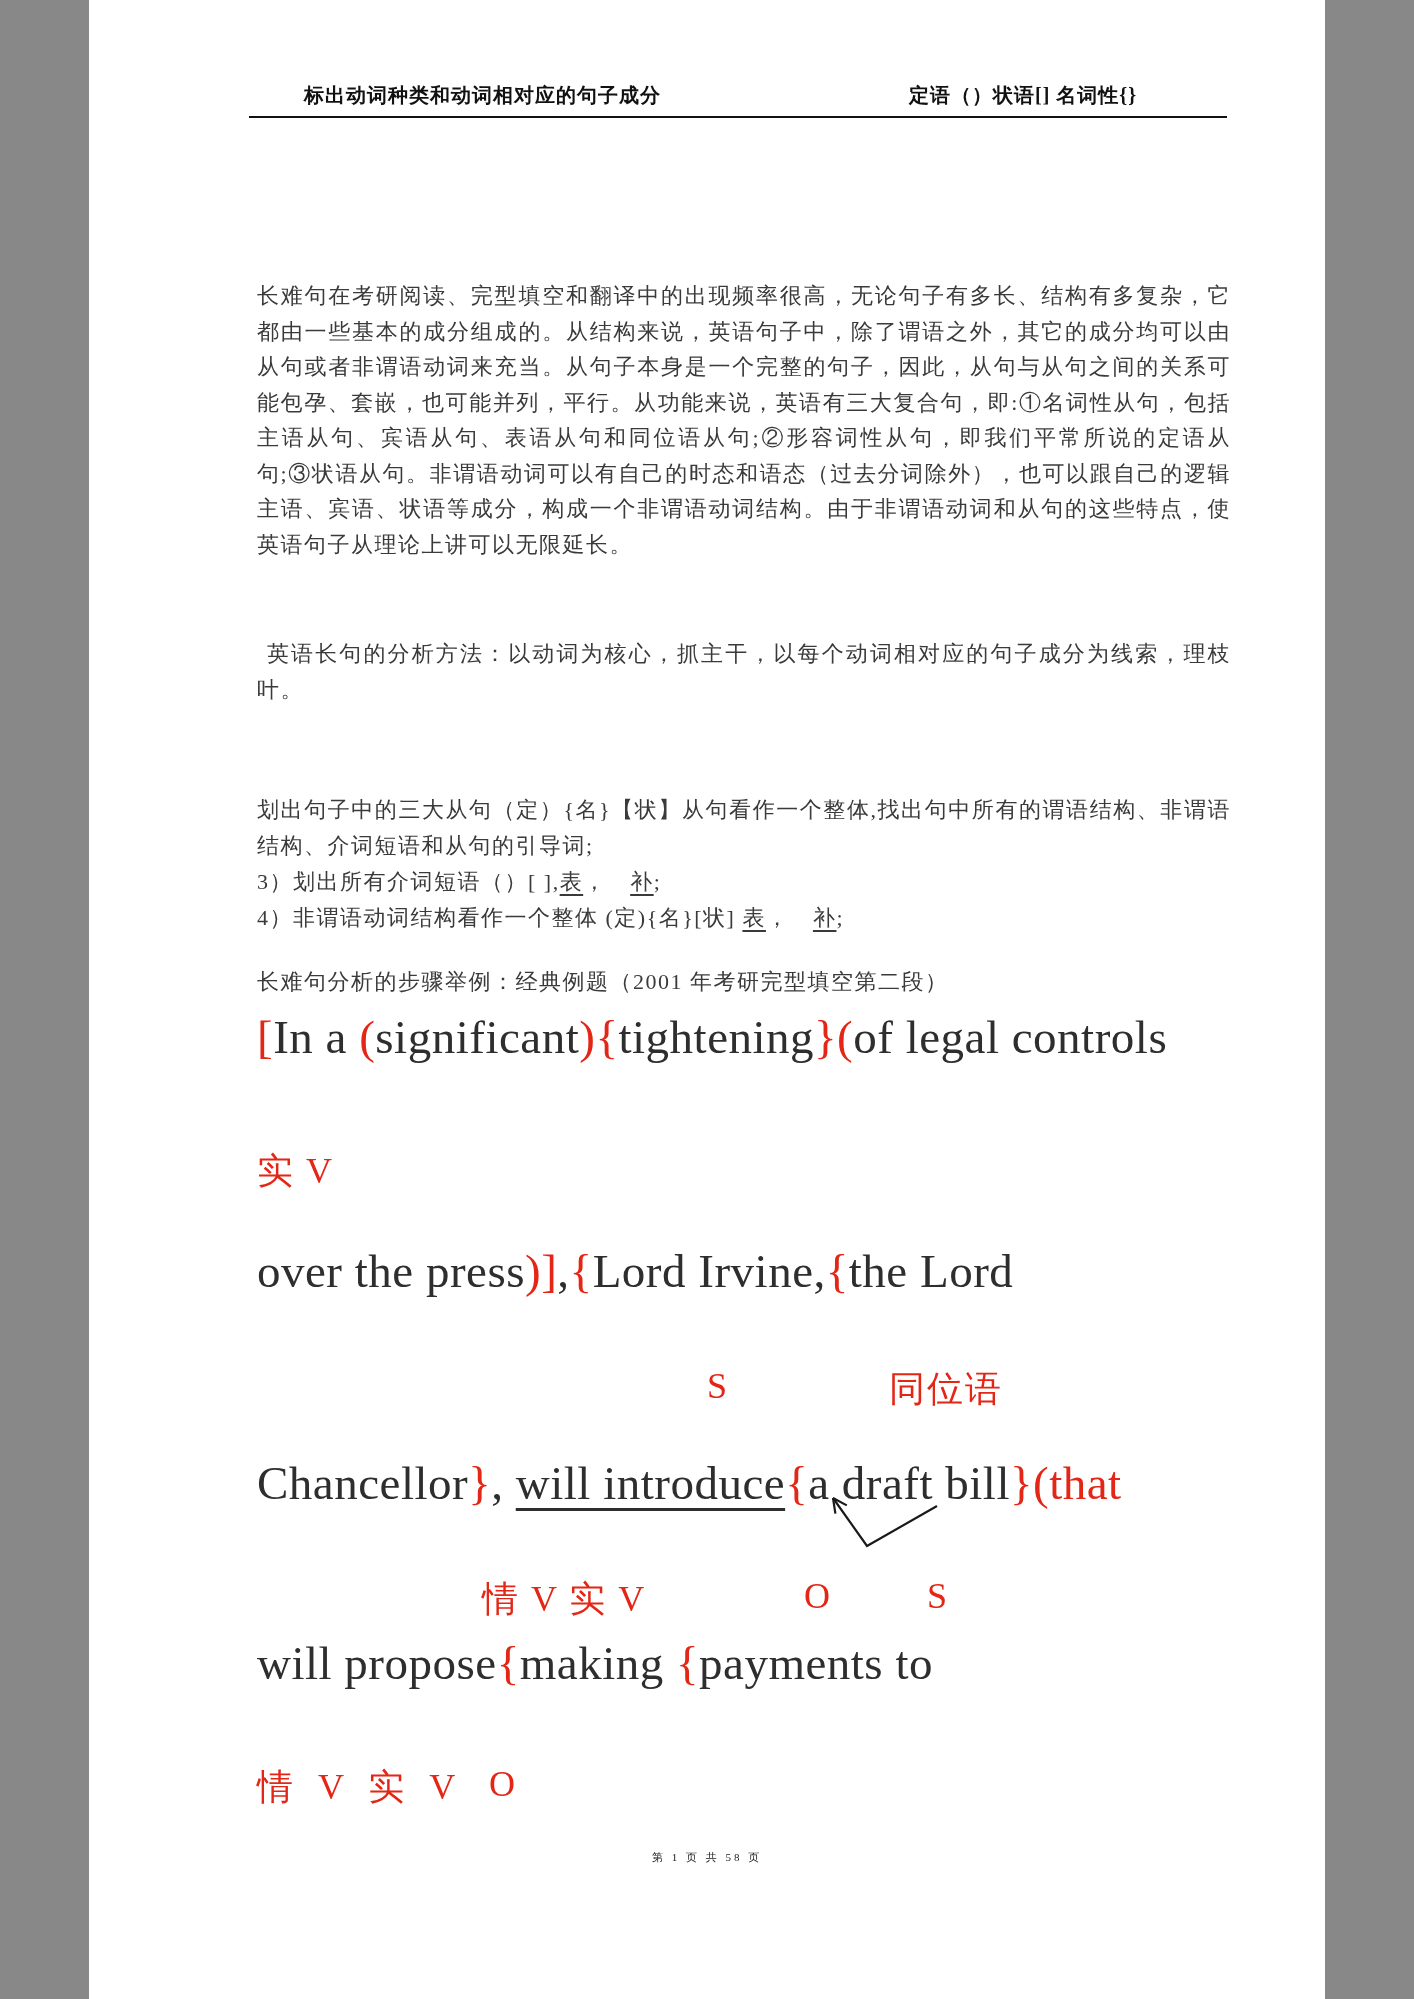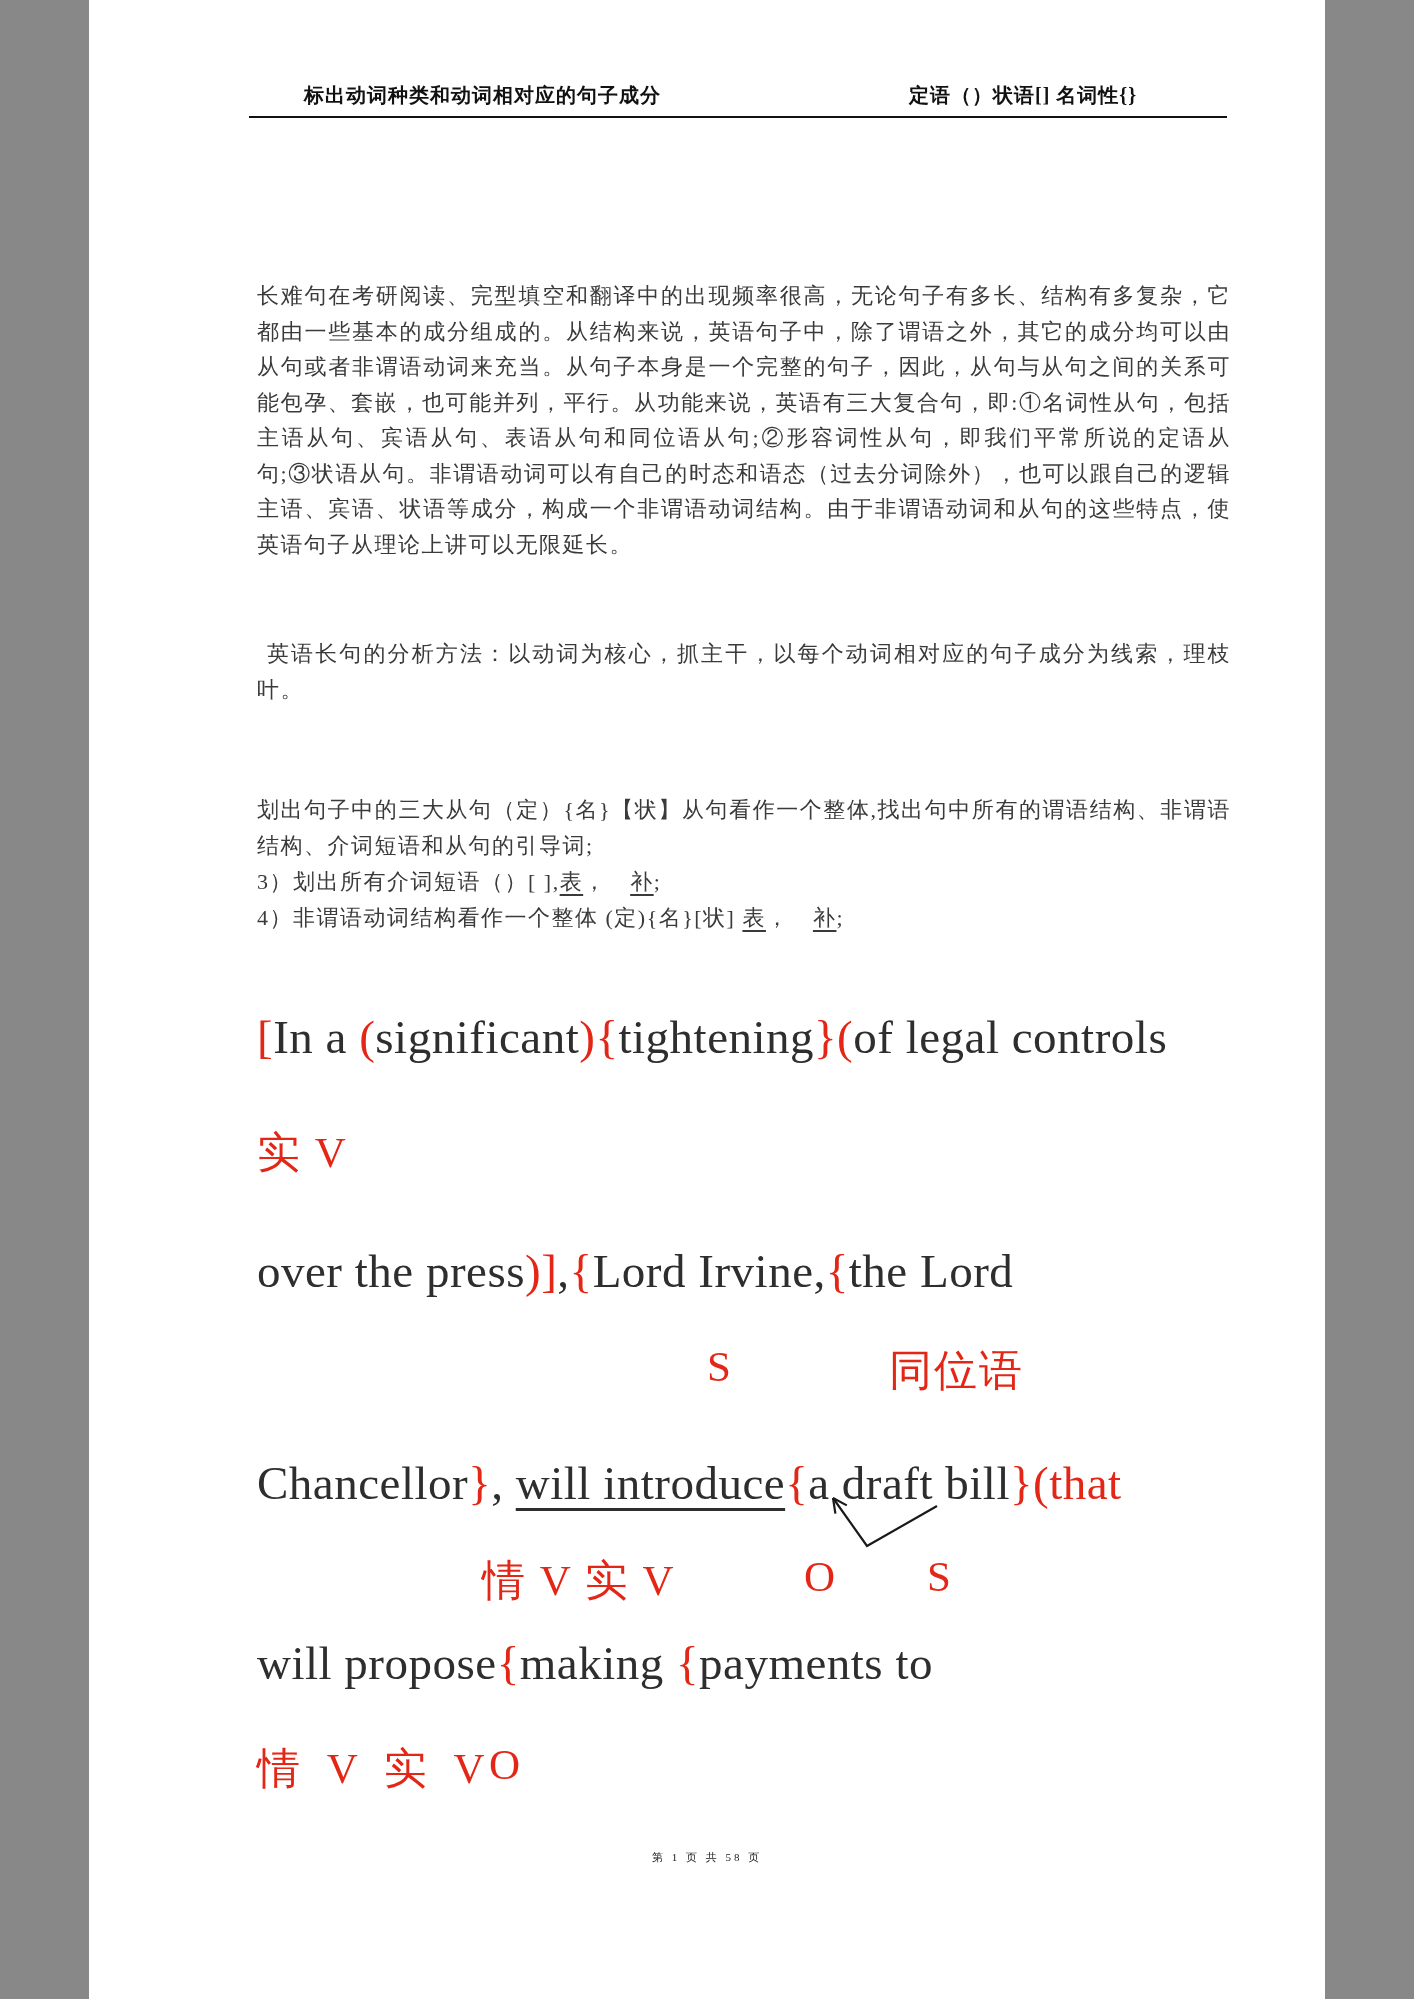--- a/index.html
+++ b/index.html
@@ -18,21 +18,21 @@
   
   .title { left:0; top:186px; width:100%; text-align:center; font-size:28px; font-weight:bold; color:#111; letter-spacing:2px; }
   
   .body-txt { left:168px; width:974px; font-size:22px; line-height:35.5px; color:var(--body); text-align:justify; letter-spacing:1.5px; }
   .nowrap { white-space:nowrap; text-align:left; }
   .uline { text-decoration:underline; text-decoration-thickness:2px; text-underline-offset:5px; }
   
   .bigline { left:168px; width:1120px; font-size:47px; color:var(--ink); white-space:nowrap; letter-spacing:0.5px; }
   .red { color:var(--red); }
   .vund { text-decoration:underline; text-decoration-thickness:3px; text-underline-offset:9px; }
-  .annot { font-size:43px; color:var(--red); white-space:nowrap; letter-spacing:2px; }
+  .annot { font-size:36px; color:var(--red); white-space:nowrap; letter-spacing:2px;margin-top:23px; }
   
   .footer { left:0; top:1850px; width:100%; text-align:center; font-size:11px; color:#222; letter-spacing:3px; }
 </style>
 </head>
 <body>
 
 <div class="page">
 
   <div class="abs hdr" style="left:215px; top:82px;">标出动词种类和动词相对应的句子成分</div>
   <div class="abs hdr" style="left:820px; top:82px;">定语（）状语[] 名词性{}</div>
@@ -41,20 +41,21 @@
 
   <div class="abs body-txt" style="top:636px; text-indent:10px;">英语长句的分析方法：以动词为核心，抓主干，以每个动词相对应的句子成分为线索，理枝叶。</div>
 
   <div class="abs body-txt" style="top:278px;">长难句在考研阅读、完型填空和翻译中的出现频率很高，无论句子有多长、结构有多复杂，它都由一些基本的成分组成的。从结构来说，英语句子中，除了谓语之外，其它的成分均可以由从句或者非谓语动词来充当。从句子本身是一个完整的句子，因此，从句与从句之间的关系可能包孕、套嵌，也可能并列，平行。从功能来说，英语有三大复合句，即:①名词性从句，包括主语从句、宾语从句、表语从句和同位语从句;②形容词性从句，即我们平常所说的定语从句;③状语从句。非谓语动词可以有自己的时态和语态（过去分词除外），也可以跟自己的逻辑主语、宾语、状语等成分，构成一个非谓语动词结构。由于非谓语动词和从句的这些特点，使英语句子从理论上讲可以无限延长。</div>
   <div class="abs body-txt" style="top:792px;">划出句子中的三大从句（定）{名}【状】从句看作一个整体,找出句中所有的谓语结构、非谓语结构、介词短语和从句的引导词;</div>
 
   <div class="abs body-txt nowrap" style="top:864px;"><span>3）划出所有介词短语（）[ ],</span><span class="uline">表</span><span>，　</span><span class="uline">补</span><span>;</span></div>
 
   <div class="abs body-txt nowrap" style="top:900px;"><span>4）非谓语动词结构看作一个整体 (定){名}[状] </span><span class="uline">表</span><span>，　</span><span class="uline">补</span><span>;</span></div>
 
+  <div class="abs body-txt nowrap" style="top:964px;">长难句分析的步骤举例：经典例题（2001 年考研完型填空第二段）</div>
 
   <div class="abs bigline" style="top:1010px;"><span class="red">[</span><span>In a </span><span class="red">(</span><span>significant</span><span class="red">)</span><span class="red">{</span><span>tightening</span><span class="red">}</span><span class="red">(</span><span>of legal controls</span></div>
 
   <div class="abs annot" style="left:168px; top:1124px;">实 V</div>
 
   <div class="abs bigline" style="top:1244px;"><span>over the press</span><span class="red">)]</span><span>,</span><span class="red">{</span><span>Lord Irvine,</span><span class="red">{</span><span>the Lord</span></div>
 
   <div class="abs annot" style="left:618px; top:1342px;">S</div>
   <div class="abs annot" style="left:800px; top:1342px;">同位语</div>
 

